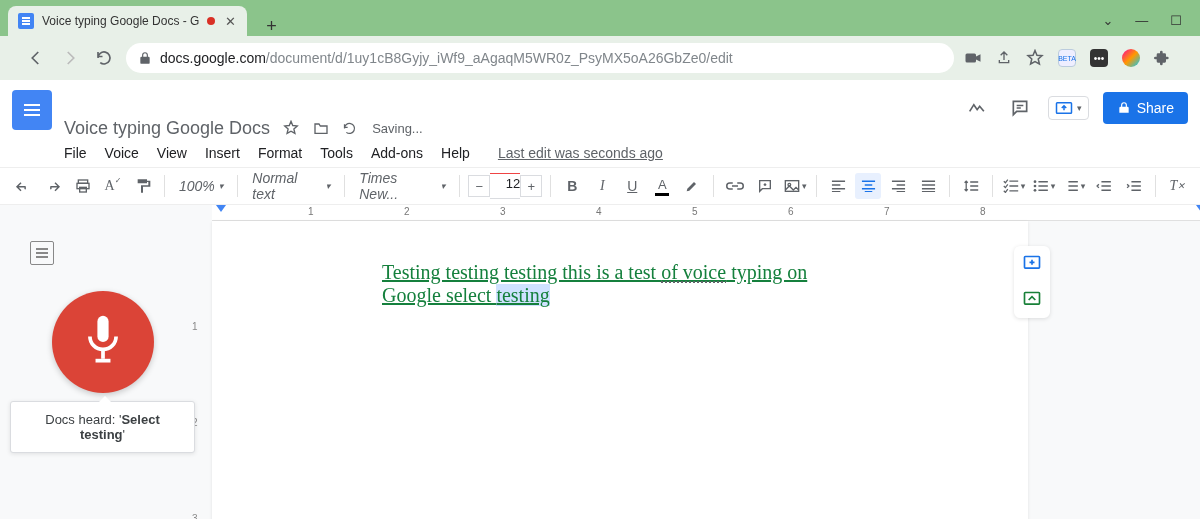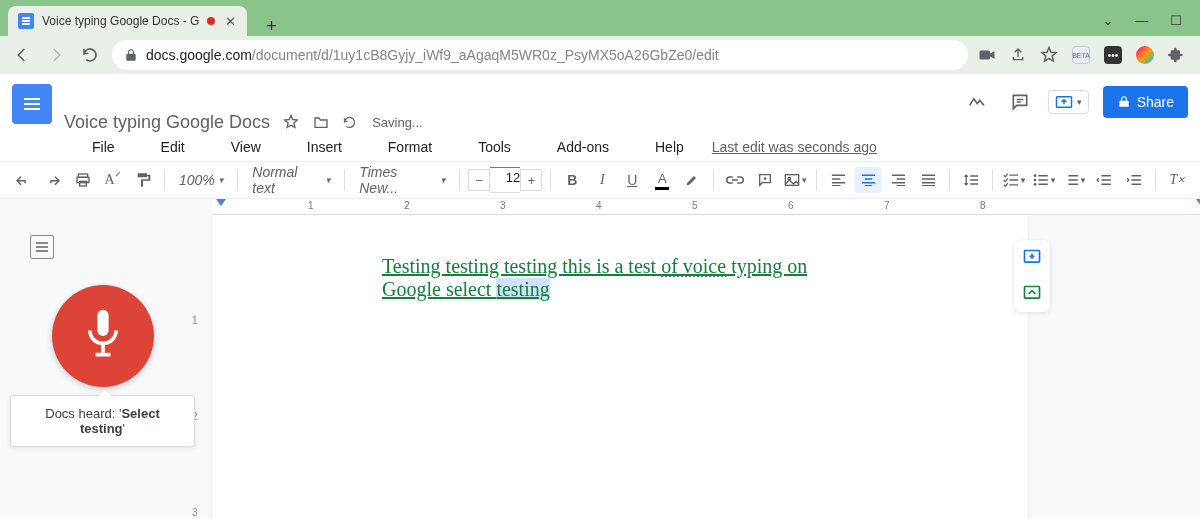--- a/index.html
+++ b/index.html
@@ -10,42 +10,42 @@
 .tab { background: #e8f0e8; height: 30px; border-radius: 8px 8px 0 0; display: flex; align-items: center; padding: 0 10px; min-width: 230px; gap: 8px; }
 .tab .favicon { width: 16px; height: 16px; background: #4285f4; border-radius: 2px; display: flex; align-items: center; justify-content: center; }
 .tab .favicon::after { content: ""; width: 8px; height: 1.5px; background: #fff; box-shadow: 0 -3px 0 #fff, 0 3px 0 #fff; }
 .tab-title { font-size: 12px; color: #333; flex: 1; white-space: nowrap; overflow: hidden; text-overflow: ellipsis; }
 .rec-dot { width: 8px; height: 8px; background: #d93025; border-radius: 50%; }
 .tab-close { width: 14px; height: 14px; display: flex; align-items: center; justify-content: center; color: #555; cursor: pointer; }
 .newtab { margin-left: 14px; color: #333; width: 20px; height: 20px; display:flex; align-items:center; justify-content:center; cursor:pointer; font-size: 18px;}
 .win-controls { margin-left: auto; display: flex; gap: 22px; padding: 0 10px 8px 0; color: #333; }
 .win-controls span { cursor: pointer; }
 
-.addr-bar { background: #e8f0e8; height: 38px; display: flex; align-items: center; padding: 0 10px; gap: 10px; }
+.addr-bar { background: #e8f0e8; height: 44px; display: flex; align-items: center; padding: 0 24px; gap: 10px; }
 .nav-btn { width: 24px; height: 24px; display: flex; align-items: center; justify-content: center; color: #5f6368; cursor: pointer; }
 .nav-btn.disabled { color: #bbb; }
 .url-field { flex: 1; background: #fff; border-radius: 16px; height: 30px; display: flex; align-items: center; padding: 0 12px; gap: 8px; }
 .lock { color: #5f6368; }
 .url-text { font-size: 14px; color: #80868b; white-space: nowrap; }
 .url-text .host { color: #202124; }
 .addr-right { display: flex; align-items: center; gap: 14px; color: #5f6368; padding-right: 6px;}
 .ext-icon { width: 18px; height: 18px; border-radius: 4px; display:flex; align-items:center; justify-content:center; font-size:10px; }
 
 
 .docs-bar { display: flex; align-items: flex-start; padding: 8px 12px 0 12px; gap: 12px; background: #fff; }
 .docs-logo { width: 40px; height: 40px; background: #4285f4; border-radius: 4px; display: flex; align-items: center; justify-content: center; margin-top: 2px; }
 .docs-logo::after { content: ""; width: 16px; height: 2px; background: #fff; box-shadow: 0 -5px 0 #fff, 0 5px 0 #fff; }
 .docs-mid { flex: 1; }
 .title-row { display: flex; align-items: center; gap: 12px; height: 22px; margin-top: 29px; }
 .doc-title { font-size: 18px; color: #5f6368; }
 .title-icon { color: #5f6368; width:18px; display:flex; justify-content:center; }
 .saving { color: #5f6368; font-size: 13px; }
 .refresh-ico { display:inline-block; }
 .menu-row { display: flex; align-items: center; gap: 18px; height: 28px; font-size: 14px; color: #202124; }
-.menu-row .mi { cursor: pointer; margin-left: 28px; }
+.menu-row .mi { cursor: pointer; }
 .last-edit { color: #5f6368; text-decoration: underline; cursor: pointer; }
 .docs-right { display: flex; align-items: center; gap: 14px; padding-top: 4px; }
 .ico-btn { width: 28px; height: 28px; display: flex; align-items: center; justify-content: center; color: #5f6368; cursor:pointer; }
 .present-btn { border: 1px solid #dadce0; border-radius: 4px; padding: 4px 6px; display: flex; align-items: center; gap: 4px; color: #1a73e8; cursor:pointer;}
 .share-btn { background: #1a73e8; color: #fff; border-radius: 4px; padding: 8px 14px; display: flex; align-items: center; gap: 6px; font-size: 14px; cursor: pointer; }
 
 
 .toolbar { height: 38px; border-top: 1px solid #eee; border-bottom: 1px solid #eee; display: flex; align-items: center; padding: 0 10px; gap: 4px; background: #fff; }
 .tbtn { min-width: 26px; height: 26px; display: flex; align-items: center; justify-content: center; color: #5f6368; cursor: pointer; border-radius: 3px; font-size: 14px; }
 .tbtn.active { background: #e8f0fe; color: #1a73e8; }
@@ -175,21 +175,21 @@
         </span>
       <span class="title-icon refresh-ico">
           <svg width="15" height="15" viewBox="0 0 24 24" fill="none" stroke="#5f6368" stroke-width="2">
             <path d="M4 12a8 8 0 1 1 3 6.2M4 5v5h5"></path>
           </svg>
         </span>
       <span class="saving">Saving...</span>
     </div>
     <div class="menu-row">
       <span class="mi">File</span>
-      <span class="mi">Edit</span>
+      <span class="mi">Voice</span>
       <span class="mi">View</span>
       <span class="mi">Insert</span>
       <span class="mi">Format</span>
       <span class="mi">Tools</span>
       <span class="mi">Add-ons</span>
       <span class="mi">Help</span>
       <span class="last-edit" style="margin-left:10px;">Last edit was seconds ago</span>
     </div>
   </div>
   <div class="docs-right">

